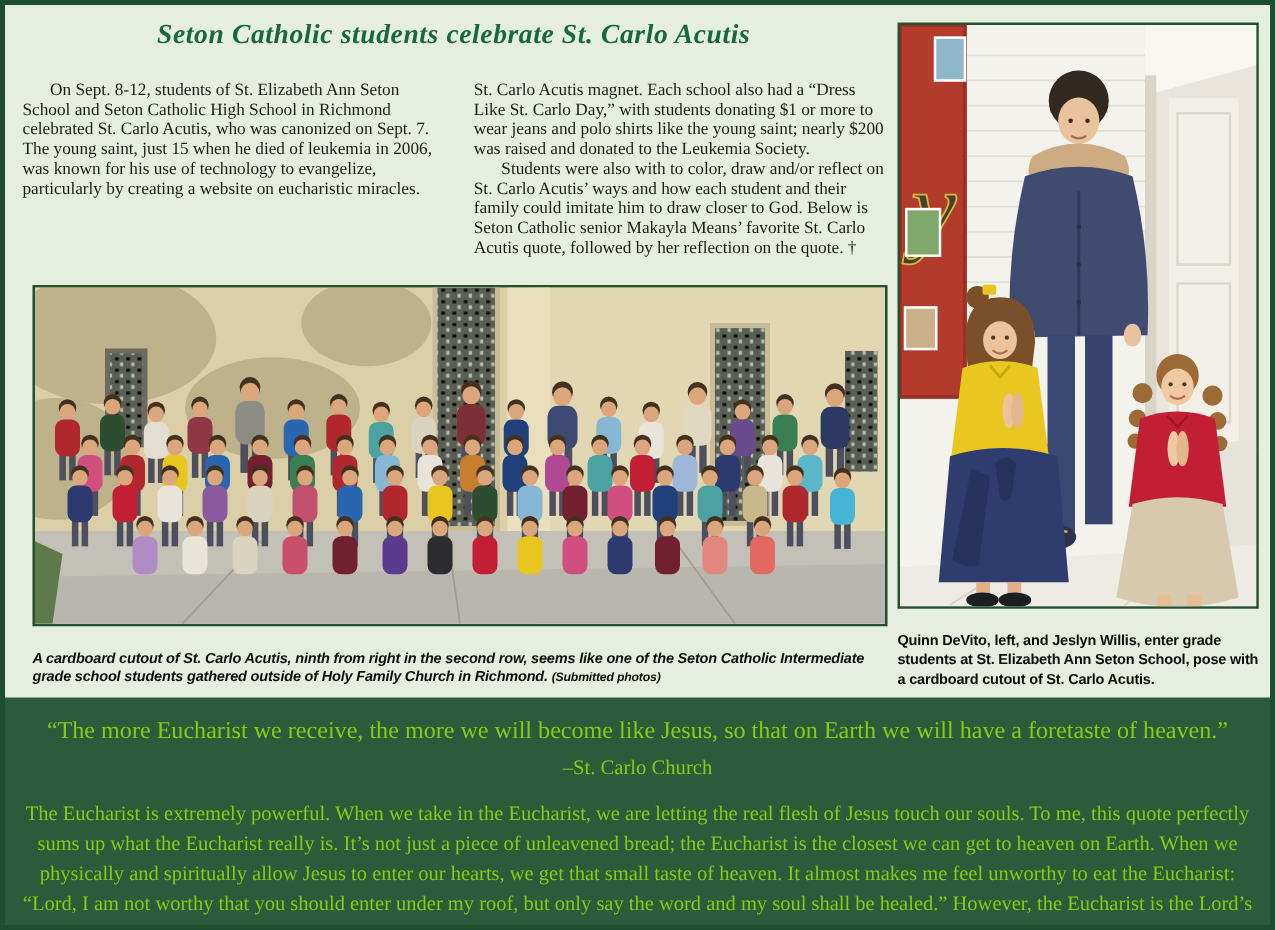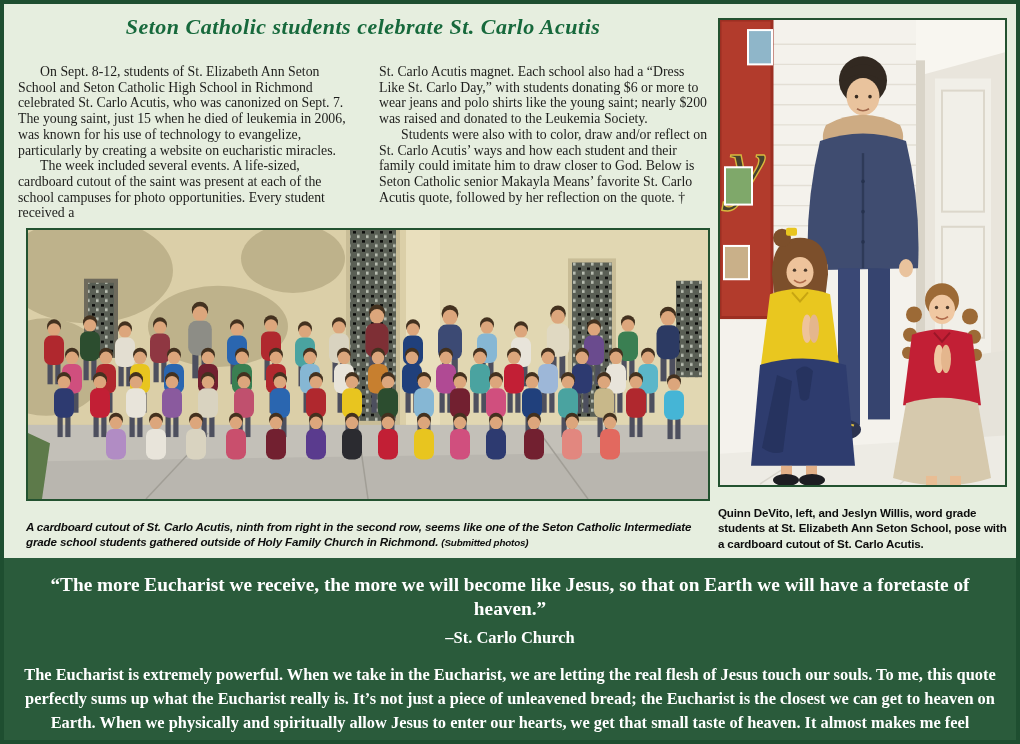--- a/index.html
+++ b/index.html
@@ -31,41 +31,40 @@
   .photo-group svg,.photo-right svg{display:block;width:100%;height:100%;}
   .caption{
     font-family:"Liberation Sans",sans-serif;font-weight:700;
     font-size:11.6px;line-height:1.35;color:#0d0d0d;letter-spacing:-.15px;
   }
   .caption-group{position:absolute;top:503px;left:22px;width:690px;font-style:italic;}
   .caption-right{position:absolute;top:489px;left:714px;width:292px;}
   .credit{font-size:9.8px;font-weight:700;}
   .banner{
     position:absolute;left:0;right:0;bottom:0;top:554px;
-    background:#2a5b3b;color:#ffffff;text-align:center;
-    font-family:"Liberation Serif",serif;font-weight:700;
+    background:#2a5b3b;color:#84cc16;text-align:center;
+    font-family:"Liberation Serif",serif;font-weight:400;
   }
   .banner-quote{margin:15px 10px 0;font-size:19.3px;line-height:1.25;}
   .banner-attrib{margin:7px 0 0;font-size:16.5px;}
   .banner-reflection{margin:15px 13px 0;font-size:16.4px;line-height:1.46;}
 </style>
 </head>
 <body>
 
 <div class="page">
 
   <h1 class="page-title">Seton Catholic students celebrate St. Carlo Acutis</h1>
 
   <div class="columns">
     <div class="col">
       <p class="indent">On Sept. 8-12, students of St. Elizabeth Ann Seton School and Seton Catholic High School in Richmond celebrated St. Carlo Acutis, who was canonized on Sept. 7. The young saint, just 15 when he died of leukemia in 2006, was known for his use of technology to evangelize, particularly by creating a website on eucharistic miracles.</p>
-      <p class="indent">The week included several events. A life-sized, cardboard cutout of the saint was present at each of the school campuses for photo opportunities. Every student received a</p>
     </div>
     <div class="col">
-      <p>St. Carlo Acutis magnet. Each school also had a “Dress Like St. Carlo Day,” with students donating $6 or more to wear jeans and polo shirts like the young saint; nearly $200 was raised and donated to the Leukemia Society.</p>
+      <p>St. Carlo Acutis magnet. Each school also had a “Dress Like St. Carlo Day,” with students donating $1 or more to wear jeans and polo shirts like the young saint; nearly $200 was raised and donated to the Leukemia Society.</p>
       <p class="indent">Students were also with to color, draw and/or reflect on St. Carlo Acutis’ ways and how each student and their family could imitate him to draw closer to God. Below is Seton Catholic senior Makayla Means’ favorite St. Carlo Acutis quote, followed by her reflection on the quote. †</p>
     </div>
   </div>
 
   <figure class="photo-group">
     <svg viewBox="0 0 680 265" preserveAspectRatio="none">
       <defs>
         <pattern id="mosaic" width="9" height="9" patternUnits="userSpaceOnUse">
           <rect width="9" height="9" fill="#5a5f55"></rect>
           <rect x="1" y="1" width="3" height="2.4" fill="#e9ecе5" opacity=".9"></rect>
@@ -309,21 +308,21 @@
         <path d="M214,310 l8,9 8,-9" stroke="#9a1628" stroke-width="2" fill="none"></path>
         <ellipse cx="219" cy="336" rx="5" ry="14" fill="#f0c8a2"></ellipse>
         <ellipse cx="226" cy="336" rx="5" ry="14" fill="#e4b68d"></ellipse>
         <path d="M186,380 q36,-11 72,0 l13,74 q-49,15 -98,0z" fill="#d6c9ad"></path>
         <rect x="206" y="452" width="11" height="9" fill="#e8bd94"></rect>
         <rect x="230" y="452" width="11" height="9" fill="#e8bd94"></rect>
       </g>
     </svg>
   </figure>
 
-  <p class="caption caption-right">Quinn DeVito, left, and Jeslyn Willis, word grade students at St. Elizabeth Ann Seton School, pose with a cardboard cutout of St. Carlo Acutis.</p>
+  <p class="caption caption-right">Quinn DeVito, left, and Jeslyn Willis, enter grade students at St. Elizabeth Ann Seton School, pose with a cardboard cutout of St. Carlo Acutis.</p>
 
   <div class="banner">
     <p class="banner-quote">“The more Eucharist we receive, the more we will become like Jesus, so that on Earth we will have a foretaste of heaven.”</p>
     <p class="banner-attrib">–St. Carlo Church</p>
     <p class="banner-reflection">The Eucharist is extremely powerful. When we take in the Eucharist, we are letting the real flesh of Jesus touch our souls. To me, this quote perfectly sums up what the Eucharist really is. It’s not just a piece of unleavened bread; the Eucharist is the closest we can get to heaven on Earth. When we physically and spiritually allow Jesus to enter our hearts, we get that small taste of heaven. It almost makes me feel unworthy to eat the Eucharist: “Lord, I am not worthy that you should enter under my roof, but only say the word and my soul shall be healed.” However, the Eucharist is the Lord’s greatest gift to us here on Earth. I think it’s so important to sit down and reflect on what the Eucharist truly is! –Makayla Means, Seton High School senior</p>
   </div>
 
 </div>
 
 </body></html>

